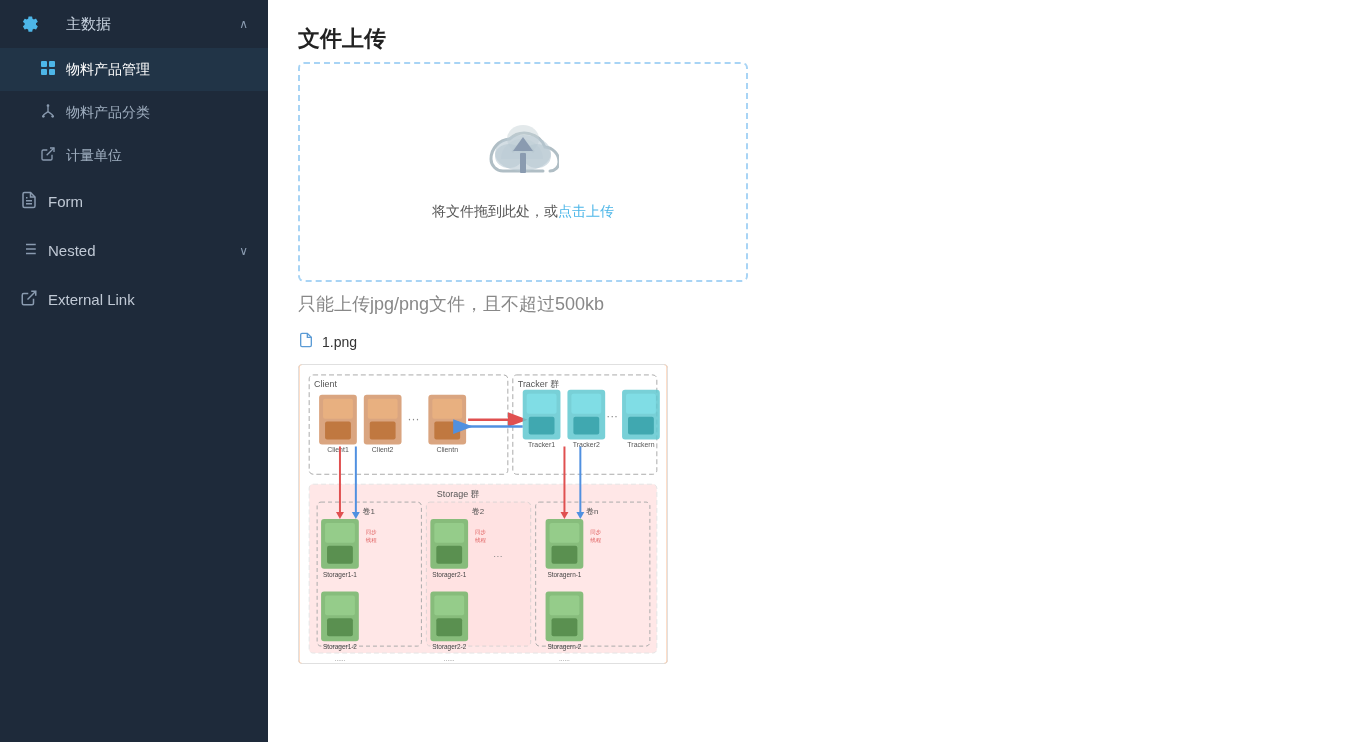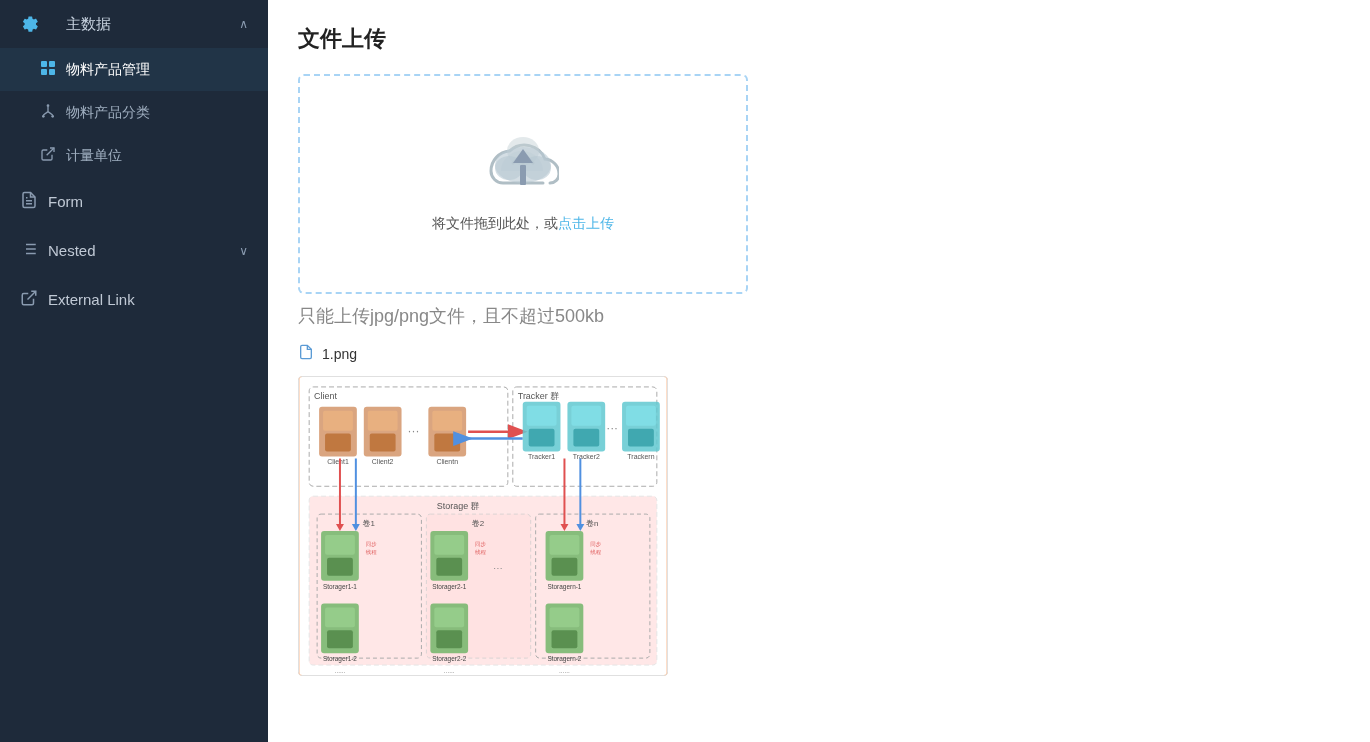--- a/index.html
+++ b/index.html
@@ -66,21 +66,21 @@
       flex: 1;
       padding: 24px 30px;
       overflow-y: auto;
       background: #fff;
     }
 
     .page-title {
       font-size: 22px;
       font-weight: 600;
       color: #222;
-      margin-bottom: 20px;
+      margin-bottom: 8px;
     }
 
     
     .upload-area {
       border: 2px dashed #a8d4f5;
       border-radius: 6px;
       width: 450px;
       height: 220px;
       display: flex;
       flex-direction: column;

